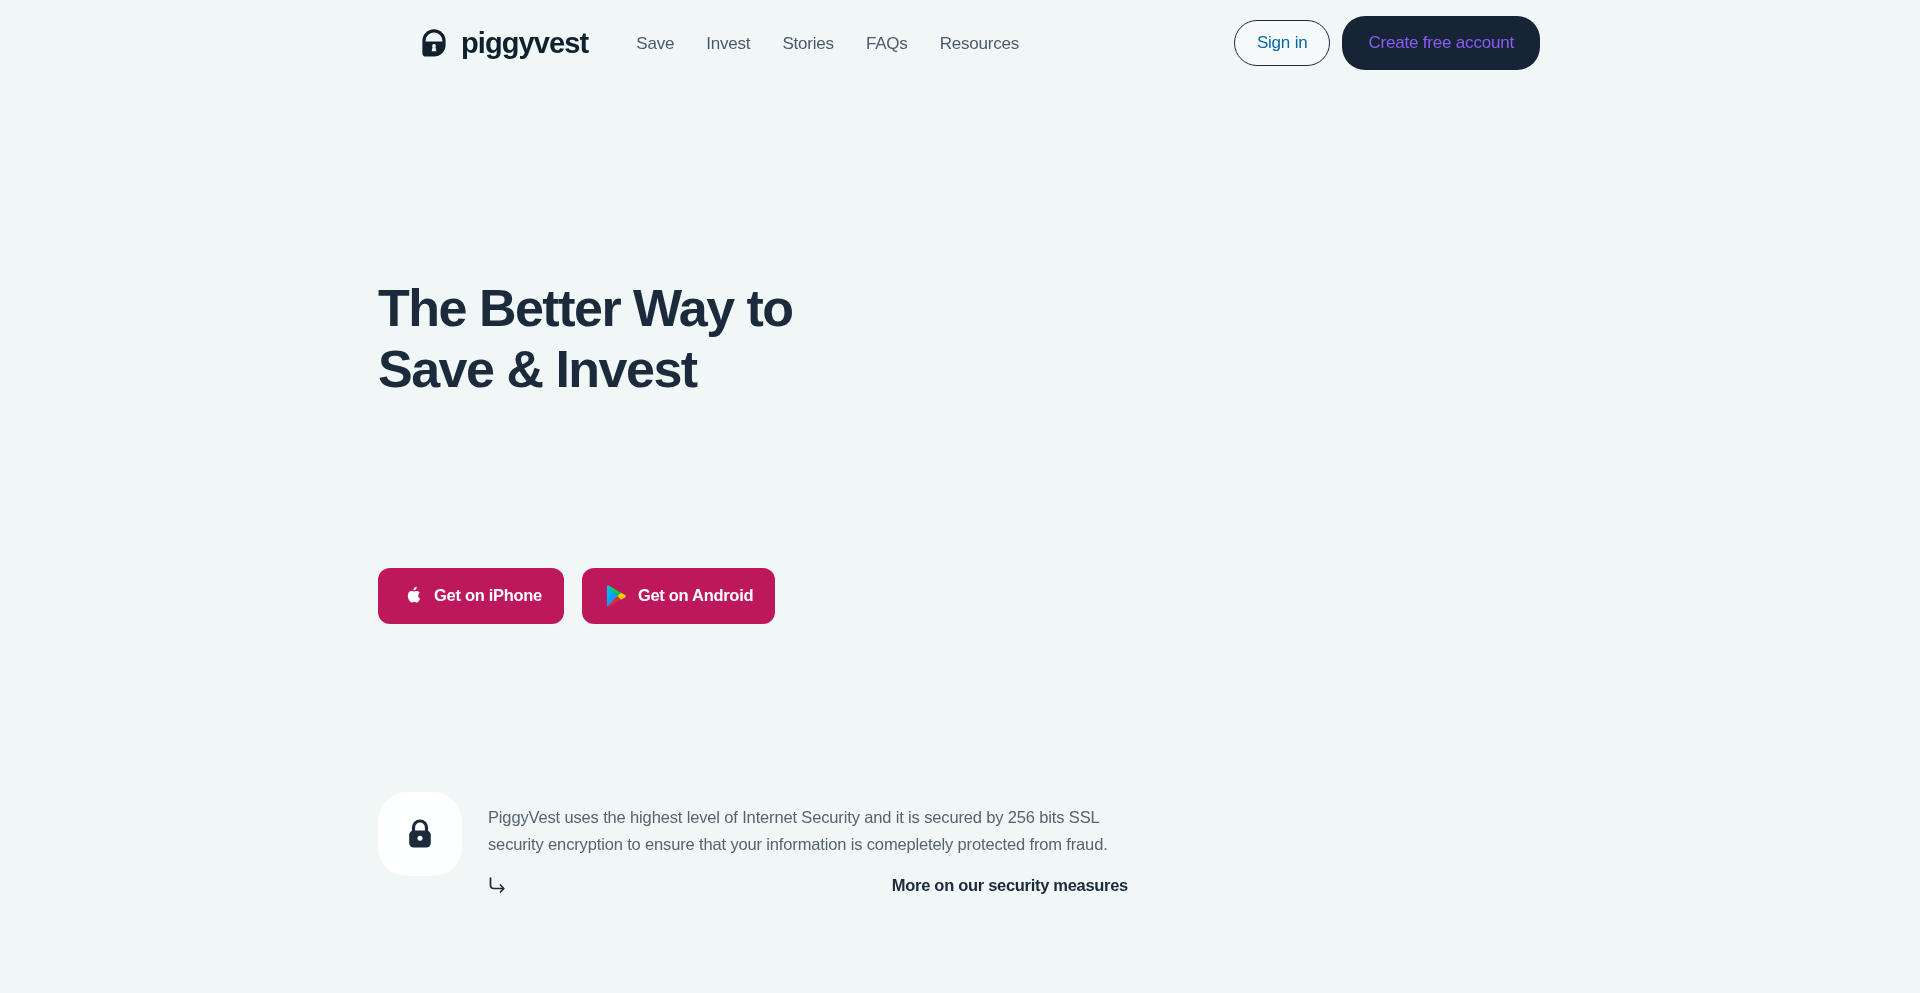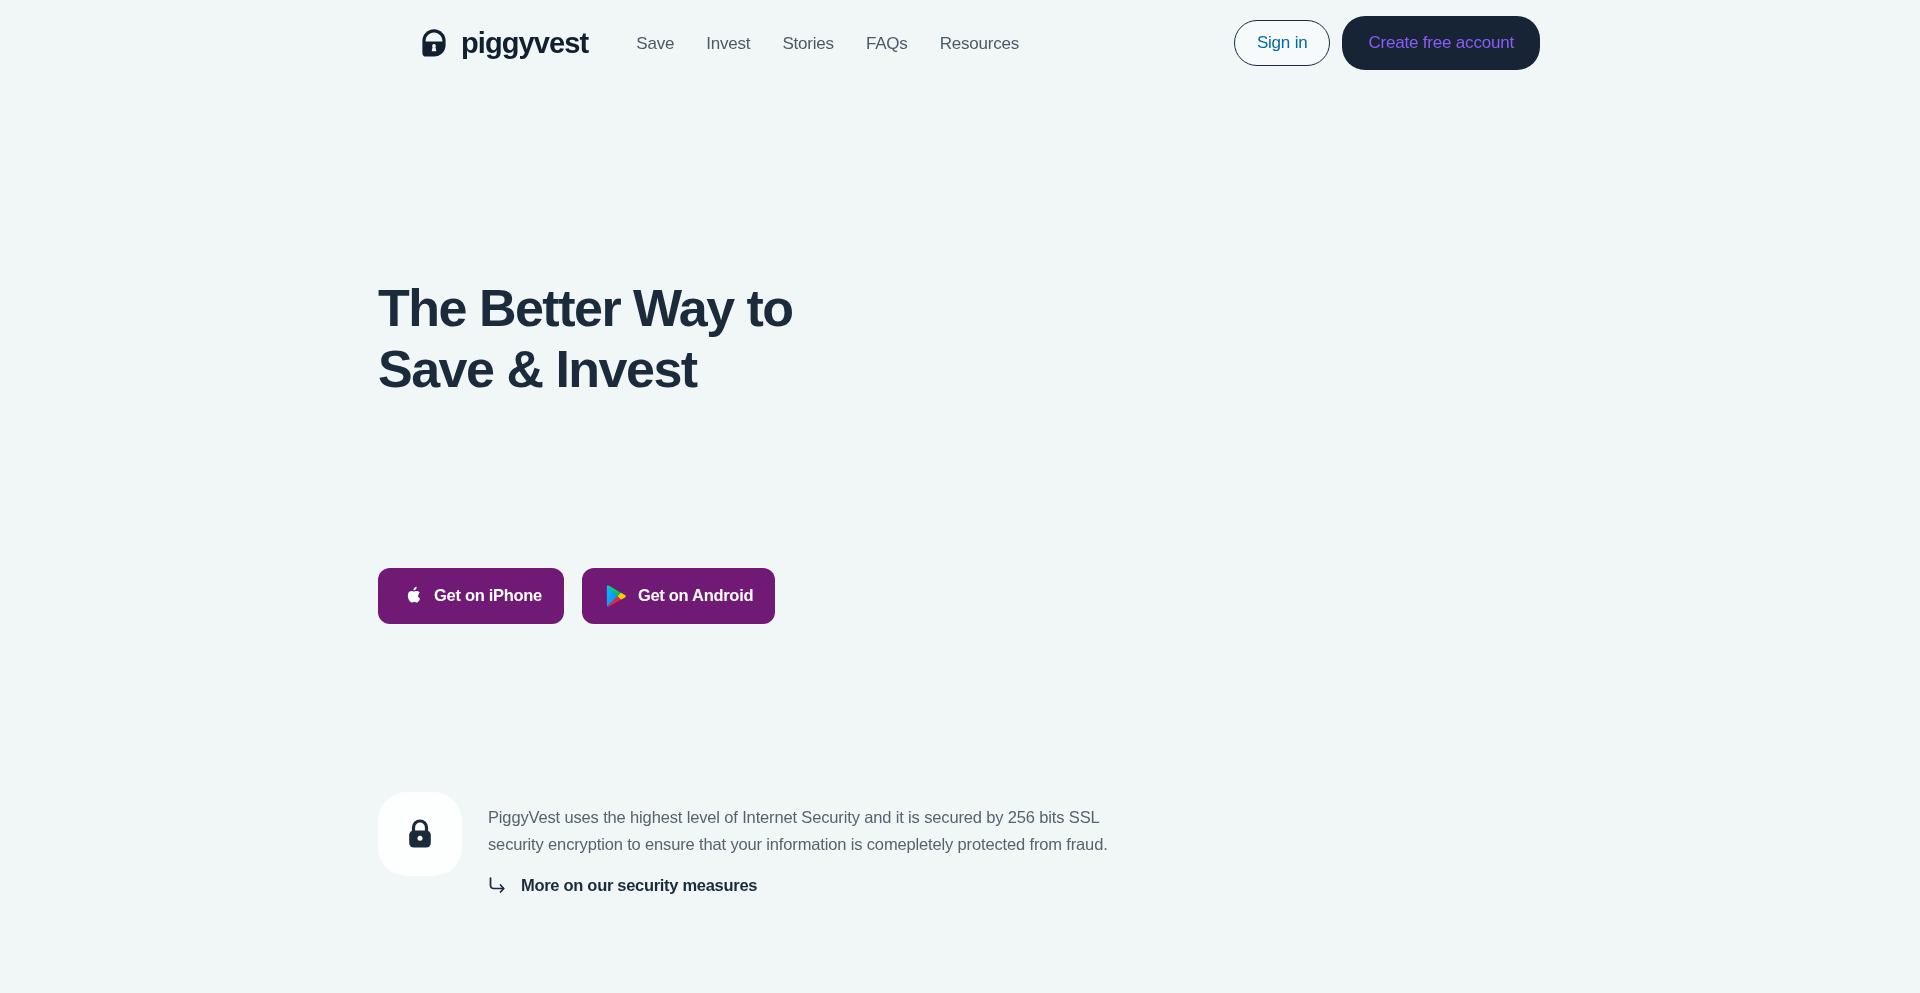--- a/index.html
+++ b/index.html
@@ -131,21 +131,21 @@
     margin-top: 50px;
     display: flex;
     align-items: center;
     gap: 18px;
   }
 
   .store-btn {
     height: 56px;
     padding: 0 22px;
     border-radius: 12px;
-    background: #701a75;
+    background: #be185d;
     color: #ffffff;
     display: inline-flex;
     align-items: center;
     gap: 12px;
     text-decoration: none;
     font-size: 16.5px;
     font-weight: 600;
     letter-spacing: -0.3px;
   }
 
@@ -181,20 +181,21 @@
     color: #55646f;
     max-width: 640px;
     letter-spacing: -0.15px;
   }
 
   .security-link-row {
     margin-top: 17px;
     display: flex;
     align-items: center;
     gap: 14px;
+    justify-content: space-between;
   }
 
   .arrow-icon { width: 19px; height: 19px; display: block; flex: none; }
 
   .security-link {
     font-size: 16.5px;
     font-weight: 700;
     color: #1b2b3c;
     text-decoration: none;
     letter-spacing: -0.3px;

